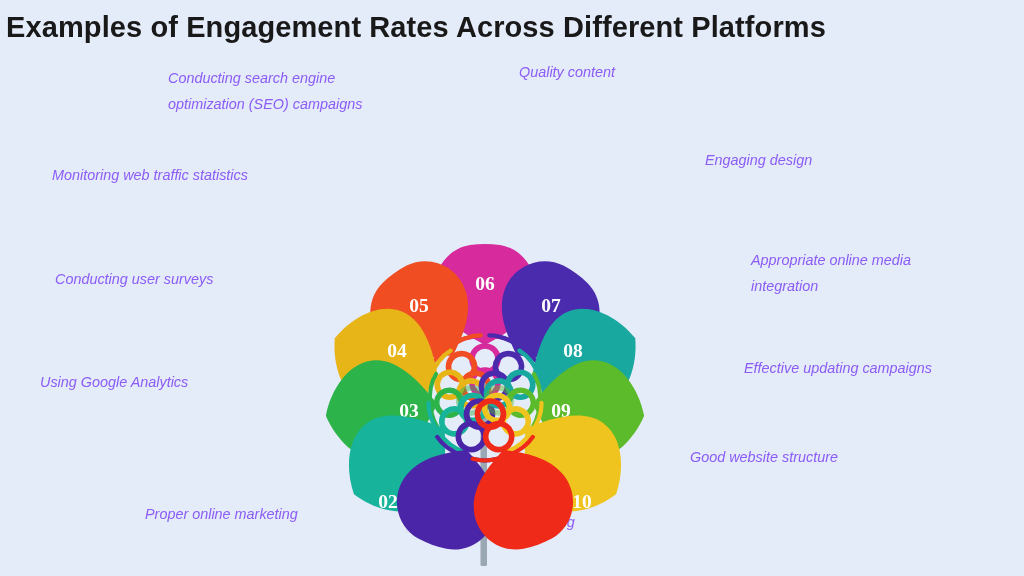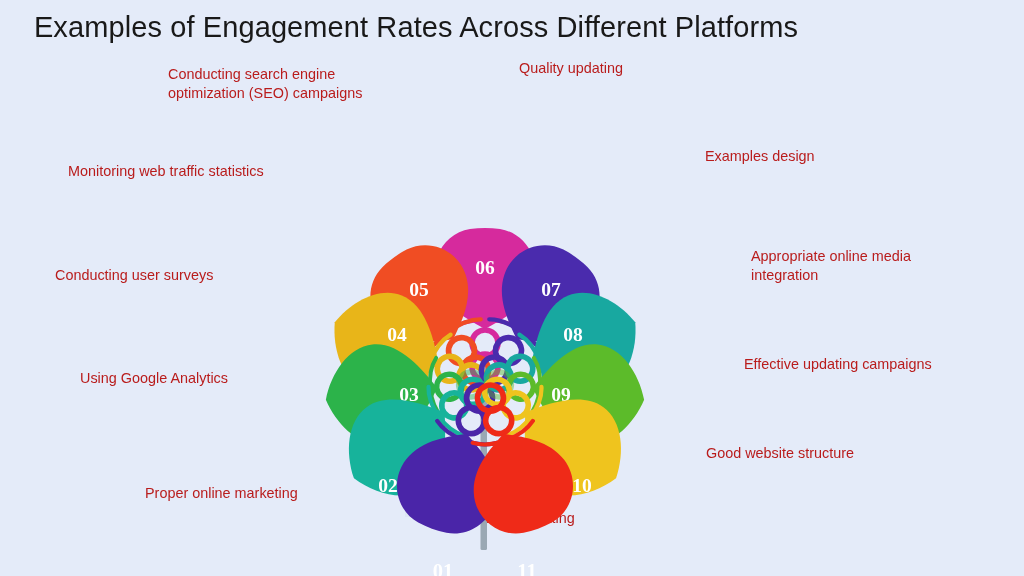--- a/index.html
+++ b/index.html
@@ -24,37 +24,38 @@
   #page-title {
     position: absolute;
     left: 0;
     top: 8px;
     width: 832px;
     text-align: center;
     font-size: 29px;
     line-height: 38px;
     color: #191919;
     letter-spacing: 0.1px;
+    font-weight: 700;
+    white-space: nowrap;
+  }
+  .callout {
+    position: absolute;
+    font-size: 14.4px;
+    line-height: 26px;
+    color: #8b5cf6;
     font-weight: 400;
-    white-space: nowrap;
-  }
-  .callout {
-    position: absolute;
-    font-size: 14.4px;
-    line-height: 19px;
-    color: #b91c1c;
-    font-weight: 400;
+    font-style: italic;
   }
   .callout.w2 { width: 215px; }
 
   
   #diagram {
     position: absolute;
     left: 255px;
-    top: 128px;
+    top: 144px;
     width: 460px;
     height: 400px;
   }
   #diagram svg {
     display: block;
     width: 460px;
     height: 400px;
     overflow: visible;
   }
   .petal-num {
@@ -70,37 +71,37 @@
 </style>
 </head>
 <body>
 
 <div id="slide">
 
   <div id="page-title">Examples of Engagement Rates Across Different Platforms</div>
 
   <div class="callout w2" style="left:168px; top:65px;">Conducting search engine optimization (SEO) campaigns</div>
 
-  <div class="callout" style="left:519px; top:59px;">Quality updating</div>
-
-  <div class="callout" style="left:705px; top:147px;">Examples design</div>
-
-  <div class="callout" style="left:68px; top:162px;">Monitoring web traffic statistics</div>
+  <div class="callout" style="left:519px; top:59px;">Quality content</div>
+
+  <div class="callout" style="left:705px; top:147px;">Engaging design</div>
+
+  <div class="callout" style="left:52px; top:162px;">Monitoring web traffic statistics</div>
 
   <div class="callout w2" style="left:751px; top:247px;">Appropriate online media integration</div>
 
   <div class="callout" style="left:32px; top:266px;margin-left:23px;">Conducting user surveys</div>
 
-  <div class="callout" style="left:40px; top:369px;margin-left:40px;">Using Google Analytics</div>
+  <div class="callout" style="left:40px; top:369px;">Using Google Analytics</div>
 
   <div class="callout" style="left:744px; top:355px;">Effective updating campaigns</div>
 
-  <div class="callout" style="left:690px; top:444px;margin-left:16px;">Good website structure</div>
-
-  <div class="callout" style="left:145px; top:484px;">Proper online marketing</div>
+  <div class="callout" style="left:690px; top:444px;">Good website structure</div>
+
+  <div class="callout" style="left:145px; top:501px;">Proper online marketing</div>
 
   <div class="callout" style="left:458px; top:509px;">Constant updating</div>
 
   <div id="diagram">
     <svg viewBox="0 0 460 400" xmlns="http://www.w3.org/2000/svg">
       <defs>
 
         <g id="petal-shape">
           <path d="M0,0 C-14,-8 -40,-20 -48,-45 C-56,-70 -40,-96 -15,-100
                    C-5,-101.5 5,-101.5 15,-100 C40,-96 56,-70 48,-45

